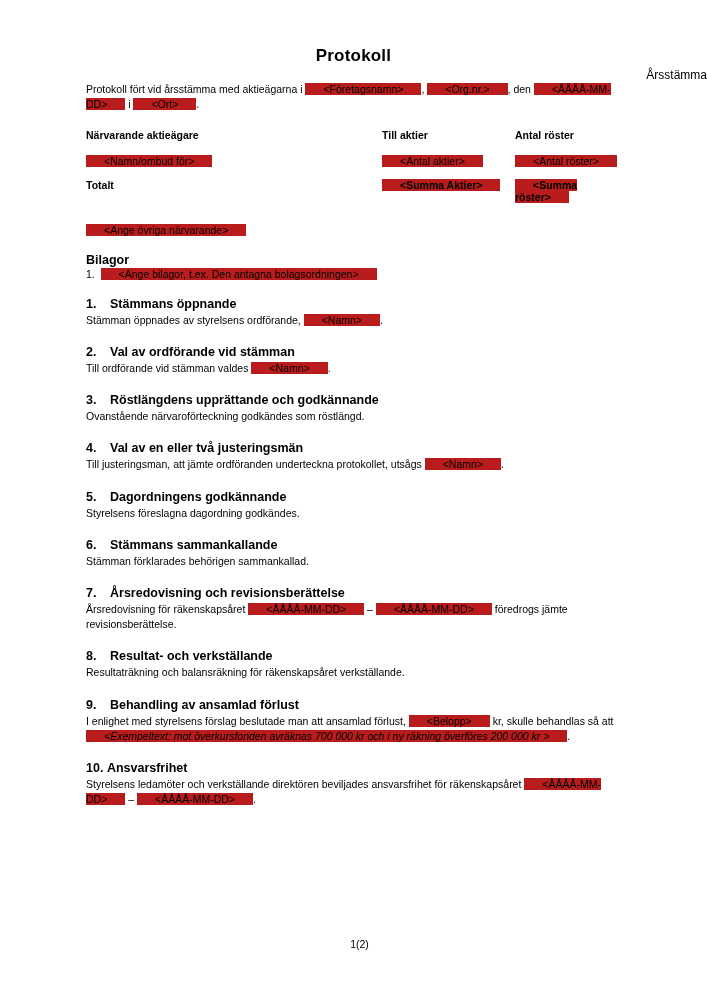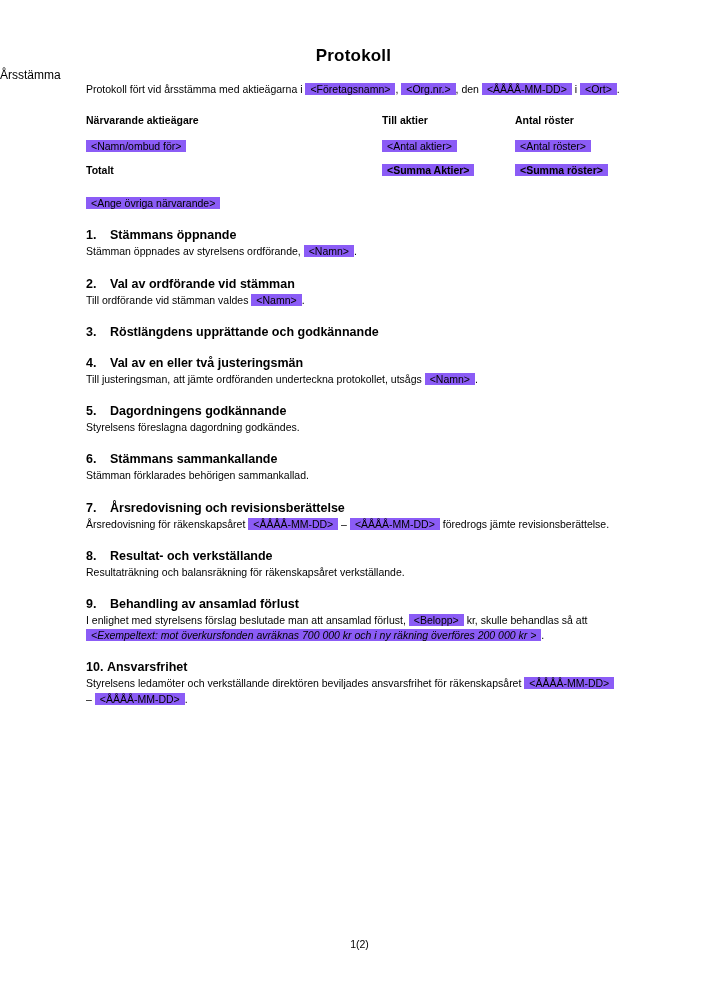--- a/index.html
+++ b/index.html
@@ -22,33 +22,33 @@
     box-sizing: border-box;
     padding: 0;
   }
   .content {
     position: absolute;
     left: 86px;
     top: 0;
     width: 534px;
   }
   .hl {
-    background: #8b5cf6;
-    padding: 0 5px;
+    background: #b91c1c;
+    padding: 0 18px;
   }
   .doc-title {
     text-align: center;
     font-size: 17px;
     font-weight: bold;
     margin: 0;
     padding-top: 46px;
     letter-spacing: 0.2px;
   }
   .doc-subtitle {
-    text-align: left;
+    text-align: right;
     font-size: 12px;
     margin: 2px 0 0 0;
   }
   .intro {
     font-size: 10.5px;
     line-height: 1.45;
     margin-top: 82px;
   }
   .cols {
     margin-top: 17px;
@@ -135,20 +135,24 @@
         <div class="c1">Totalt</div>
         <div class="c2"><span class="hl">&lt;Summa Aktier&gt;</span></div>
         <div class="c3"><span class="hl">&lt;Summa röster&gt;</span></div>
       </div>
     </div>
 
     <div class="blk">
       <p class="body-txt"><span class="hl">&lt;Ange övriga närvarande&gt;</span></p>
     </div>
 
+    <div class="blk-tight">
+      <h2 class="sec">Bilagor</h2>
+      <p class="bilaga-line"><span>1.</span>&nbsp; <span class="hl">&lt;Ange bilagor, t.ex. Den antagna bolagsordningen&gt;</span></p>
+    </div>
 
     <div class="numlist-item">
       <div class="numlist-head">
         <span class="numlist-num">1.</span>
         <span>Stämmans öppnande</span>
       </div>
       <p class="body-txt"><span>Stämman öppnades av styrelsens ordförande, </span><span class="hl">&lt;Namn&gt;</span><span>.</span></p>
     </div>
 
     <div class="numlist-item">
@@ -157,20 +161,21 @@
         <span>Val av ordförande vid stämman</span>
       </div>
       <p class="body-txt"><span>Till ordförande vid stämman valdes </span><span class="hl">&lt;Namn&gt;</span><span>.</span></p>
     </div>
 
     <div class="numlist-item">
       <div class="numlist-head">
         <span class="numlist-num">3.</span>
         <span>Röstlängdens upprättande och godkännande</span>
       </div>
+      <p class="body-txt">Ovanstående närvaroförteckning godkändes som röstlängd.</p>
     </div>
 
     <div class="numlist-item">
       <div class="numlist-head">
         <span class="numlist-num">4.</span>
         <span>Val av en eller två justeringsmän</span>
       </div>
       <p class="body-txt"><span>Till justeringsman, att jämte ordföranden underteckna protokollet, utsågs </span><span class="hl">&lt;Namn&gt;</span><span>.</span></p>
     </div>
 

